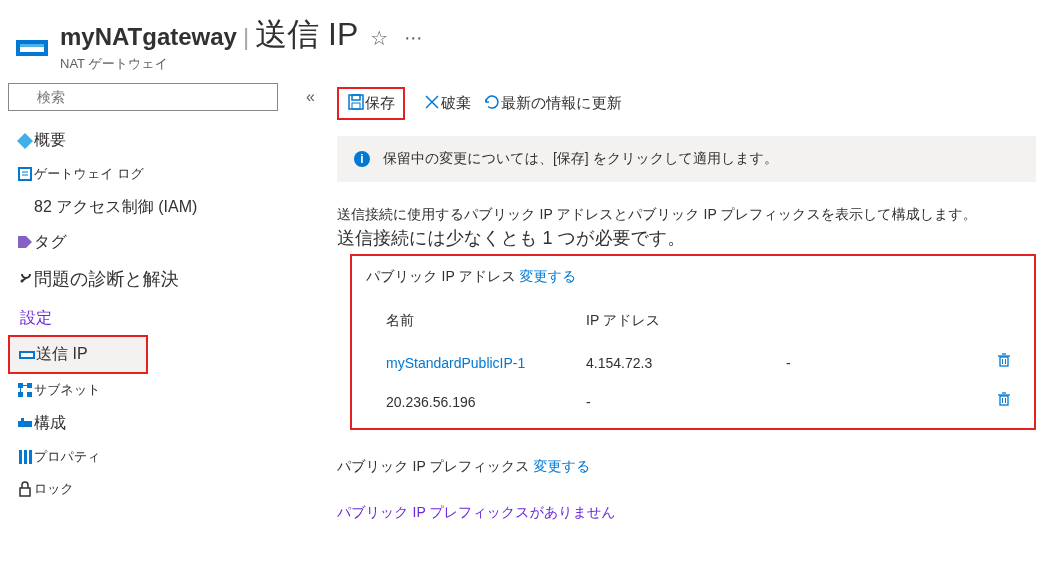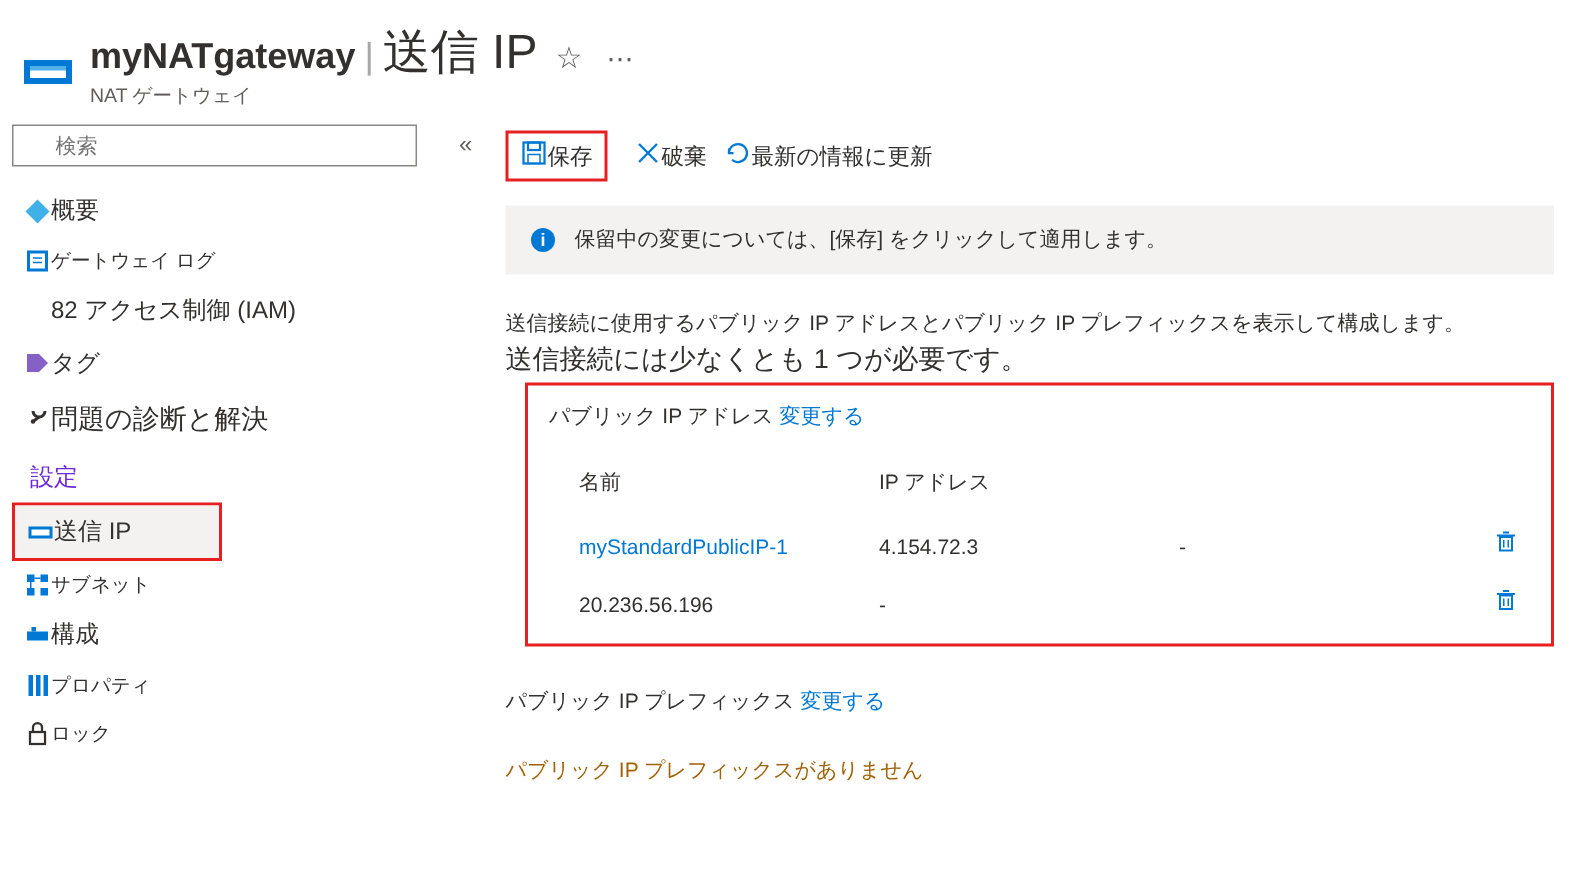--- a/index.html
+++ b/index.html
@@ -224,21 +224,21 @@
     .prefix-label {
       font-size: 14px;
       color: #323130;
       margin-top: 28px;
     }
     .prefix-label .link {
       color: #0078d4;
     }
     .prefix-empty {
       font-size: 14px;
-      color: #a16207;
+      color: #6d28d9;
       margin-top: 28px;
     }
     .red-highlight-outbound {
       border: 2px solid #e62020;
       padding: 0;
     }
     .save-highlight {
       border: 2px solid #e62020;
       display: inline-flex;
       padding: 4px 8px;

